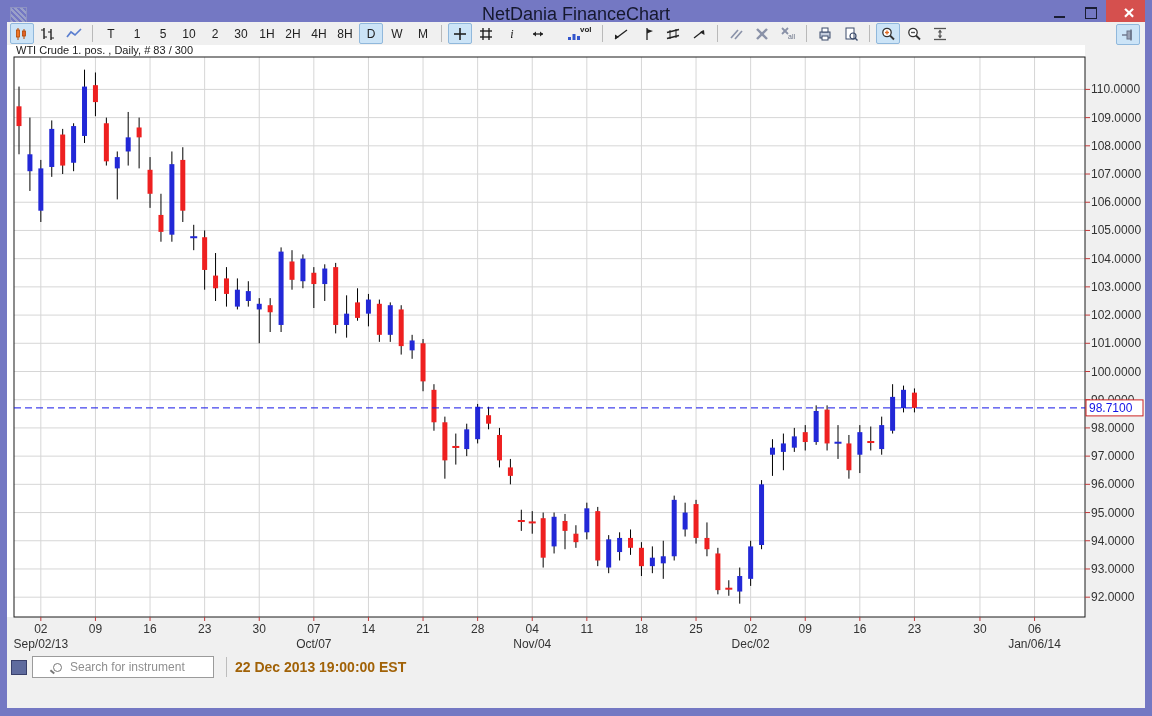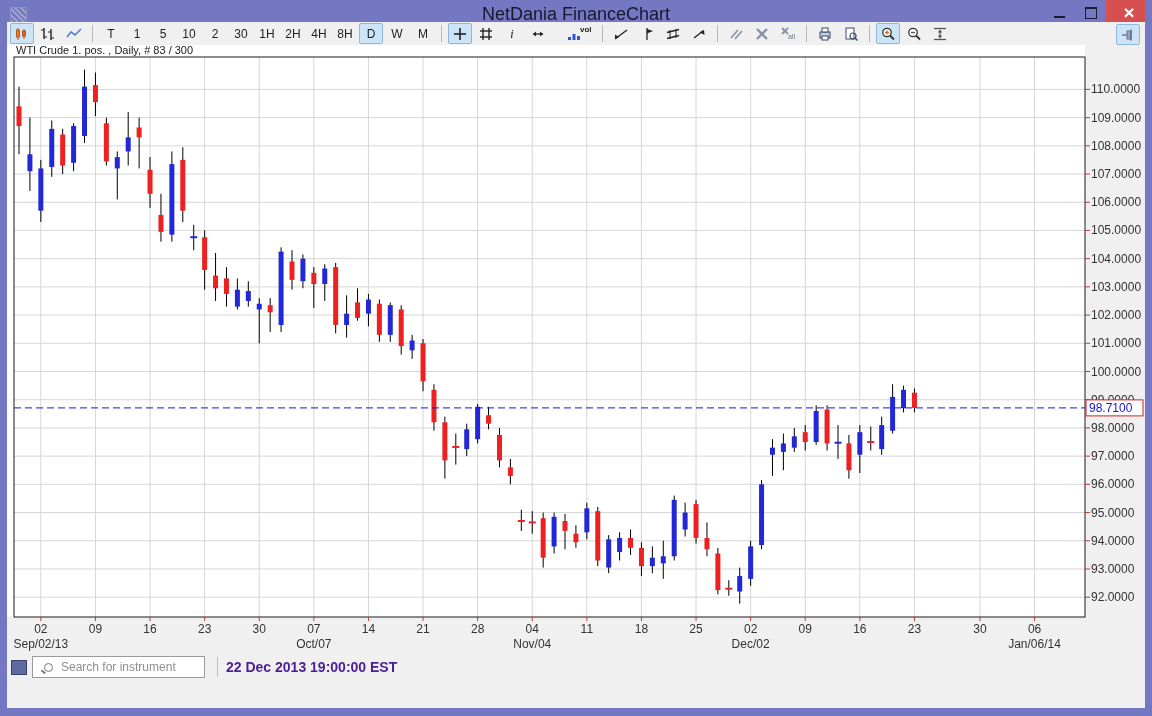--- a/index.html
+++ b/index.html
@@ -32,28 +32,28 @@
   .tb-btn svg{display:block;}
   .vol-ico{display:flex;flex-direction:column;align-items:center;line-height:6px;}
   .vol-ico .vtxt{font-size:8px;font-weight:bold;color:#222;margin-left:24px;}
   
   .chart-area{height:609px;background:#f0f0f0;position:relative;}
   #chart-svg{position:absolute;left:0;top:0;}
   
   .statusbar{height:26px;background:#f0f0f0;display:flex;align-items:center;position:relative;}
   .status-icon{width:14px;height:13px;background:#5f6b9e;border:1px solid #39406b;margin-left:4px;}
   .searchbox{display:flex;align-items:center;width:160px;height:20px;background:#fff;
-             border:1px solid #9b9b9b;margin-left:5px;padding-left:11px;}
+             border:1px solid #9b9b9b;margin-left:5px;padding-left:20px;}
   .mag{width:7px;height:7px;border:1.5px solid #777;border-radius:50%;position:relative;flex:none;}
   .mag:after{content:"";position:absolute;left:-4px;top:7px;width:5px;height:1.5px;background:#777;transform:rotate(40deg);}
   .searchbox input{border:none;outline:none;flex:1;font-size:12px;color:#444;margin-left:6px;
                    font-family:"Liberation Sans",sans-serif;background:transparent;}
   .searchbox input::placeholder{color:#8f8f8f;}
   .vsep{width:1px;height:20px;background:#bdbdbd;margin:0 8px 0 12px;}
-  .timestamp{font-size:14px;font-weight:bold;color:#4c1d95;}
+  .timestamp{font-size:14px;font-weight:bold;color:#a16207;}
 </style>
 </head>
 <body>
 
 <div class="window">
   <div class="titlebar">
     <div class="app-icon"></div>
     <div class="title">NetDania FinanceChart</div>
     <div class="win-controls">
       <div class="win-btn">

